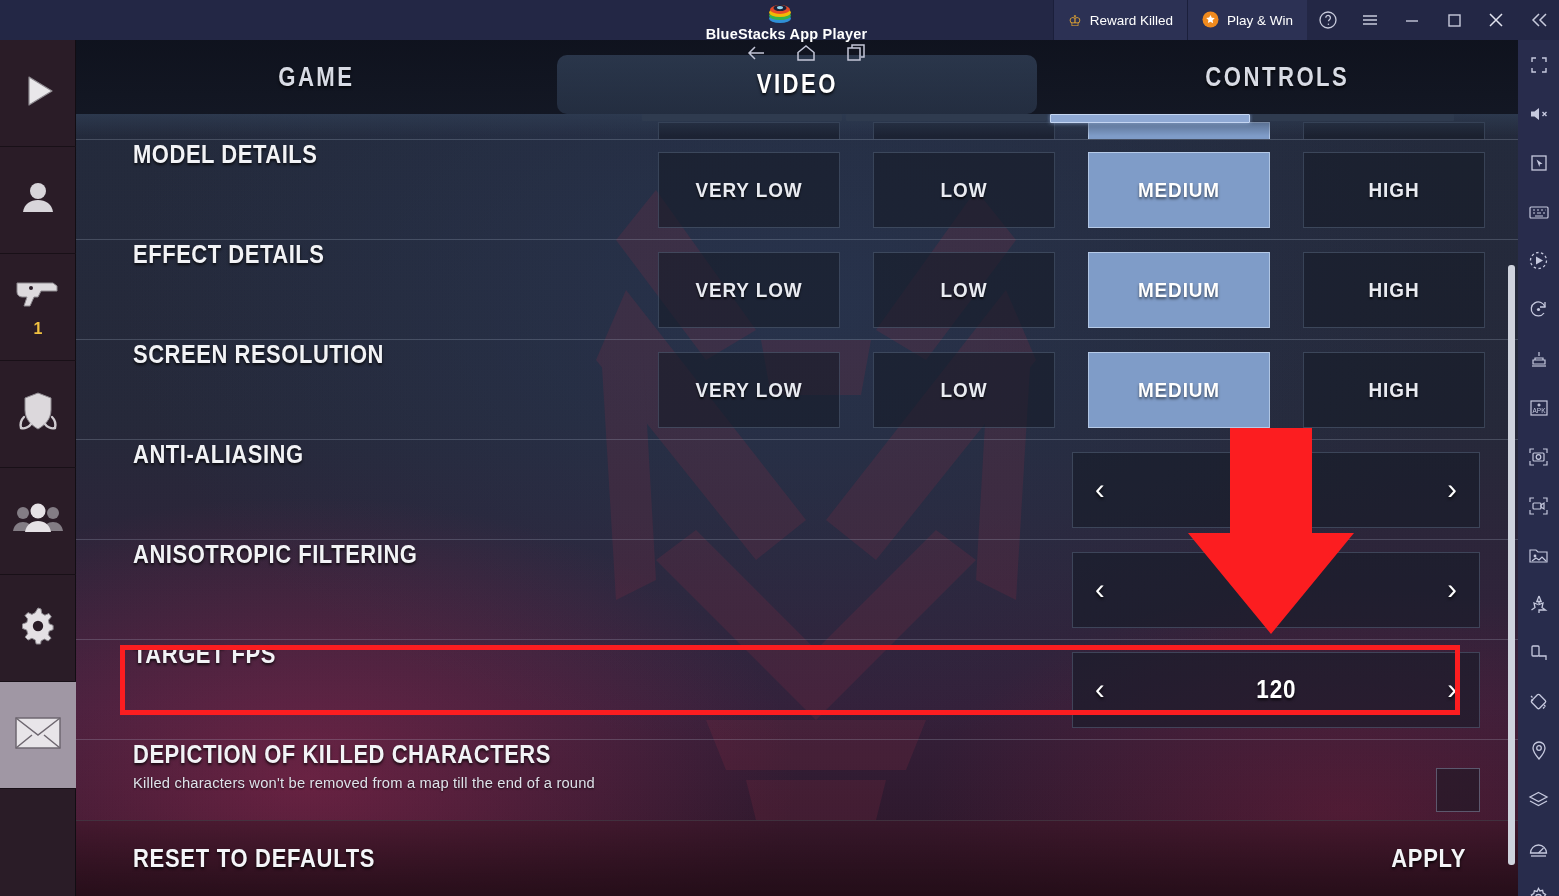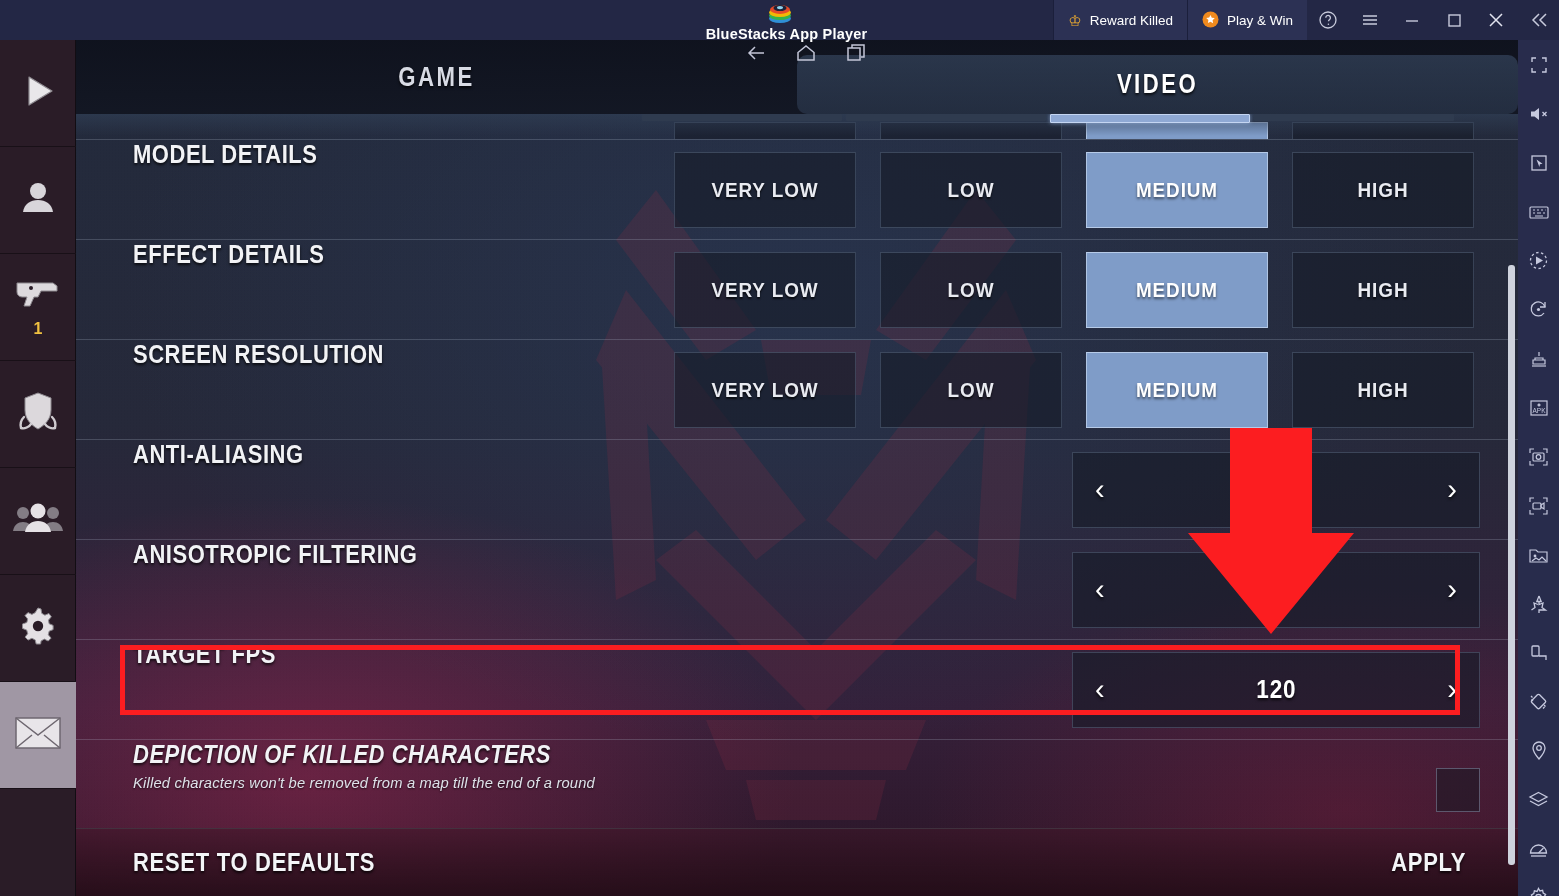--- a/index.html
+++ b/index.html
@@ -129,23 +129,23 @@
     color: #f2f3f6; font-size: 25px; font-weight: bold;
     font-family: "Liberation Sans Narrow", "Liberation Sans", sans-serif;
     letter-spacing: .6px; transform: scaleX(.88); transform-origin: left center;
     text-shadow: 0 2px 3px rgba(0,0,0,.75); white-space: nowrap;
   }
   .row-sub {
     color: #dfe2ea; font-size: 15.5px; letter-spacing: .2px; margin-top: 5px;
     transform: scaleX(.95); transform-origin: left center;
     text-shadow: 0 1px 2px rgba(0,0,0,.7); white-space: nowrap;
   }
-  .label-stack { display: flex; flex-direction: column; justify-content: center; font-style: italic; }
-
-  .opts { position: absolute; right: 34px; top: 50%; transform: translateY(-50%); display: flex; gap: 4px; }
+  .label-stack { display: flex; flex-direction: column; justify-content: center; }
+
+  .opts { position: absolute; right: 23px; top: 50%; transform: translateY(-50%); display: flex; gap: 13px; }
   .opt {
     width: 202px; height: 76px; display: flex; align-items: center; justify-content: center;
     background: rgba(22,28,40,.62); border: 1px solid rgba(120,140,170,.35);
     color: #e9ebf1; font-size: 21px; font-weight: bold;
     font-family: "Liberation Sans Narrow", "Liberation Sans", sans-serif;
     letter-spacing: 1px; transform: scaleX(.9);
     text-shadow: 0 2px 2px rgba(0,0,0,.7); cursor: pointer;
   }
   .opt.sel {
     background: #7f9cc8; border: 1px solid #b7cbe8;
@@ -165,21 +165,21 @@
     letter-spacing: 1px; transform: scaleX(.9); text-shadow: 0 2px 3px rgba(0,0,0,.75);
   }
   .checkbox {
     position: absolute; right: 38px; top: 50%; transform: translateY(-50%);
     width: 44px; height: 44px; background: rgba(20,24,34,.5);
     border: 1px solid rgba(150,165,190,.45); cursor: pointer;
   }
 
   
   .footer {
-    position: absolute; left: 0; bottom: 0; width: 1442px; height: 68px;
+    position: absolute; left: 0; bottom: 0; width: 1442px; height: 76px;
     display: flex; align-items: center; justify-content: space-between;
     padding: 0 52px 0 57px; z-index: 13;
     background: linear-gradient(180deg, rgba(62,22,40,.55), rgba(34,12,22,.85));
     border-top: 1px solid rgba(190,205,225,.18);
   }
   .footer .btn {
     color: #f4f5f8; font-size: 25px; font-weight: bold;
     font-family: "Liberation Sans Narrow", "Liberation Sans", sans-serif;
     letter-spacing: .8px; transform: scaleX(.88);
     text-shadow: 0 2px 3px rgba(0,0,0,.8); cursor: pointer;
@@ -495,20 +495,23 @@
 
     <div class="grain"></div>
 
     <div class="tabs">
       <div class="tab-wrap">
         <div class="tab">GAME</div>
       </div>
       <div class="tab-wrap active">
         <div class="tab">VIDEO</div>
       </div>
+      <div class="tab-wrap">
+        <div class="tab">CONTROLS</div>
+      </div>
     </div>
 
     <div class="list">
 
       <div class="row partial">
         <div class="opts" style="top:auto;bottom:-59px;transform:none">
           <div class="opt"></div>
           <div class="opt"></div>
           <div class="opt sel"></div>
           <div class="opt"></div>

